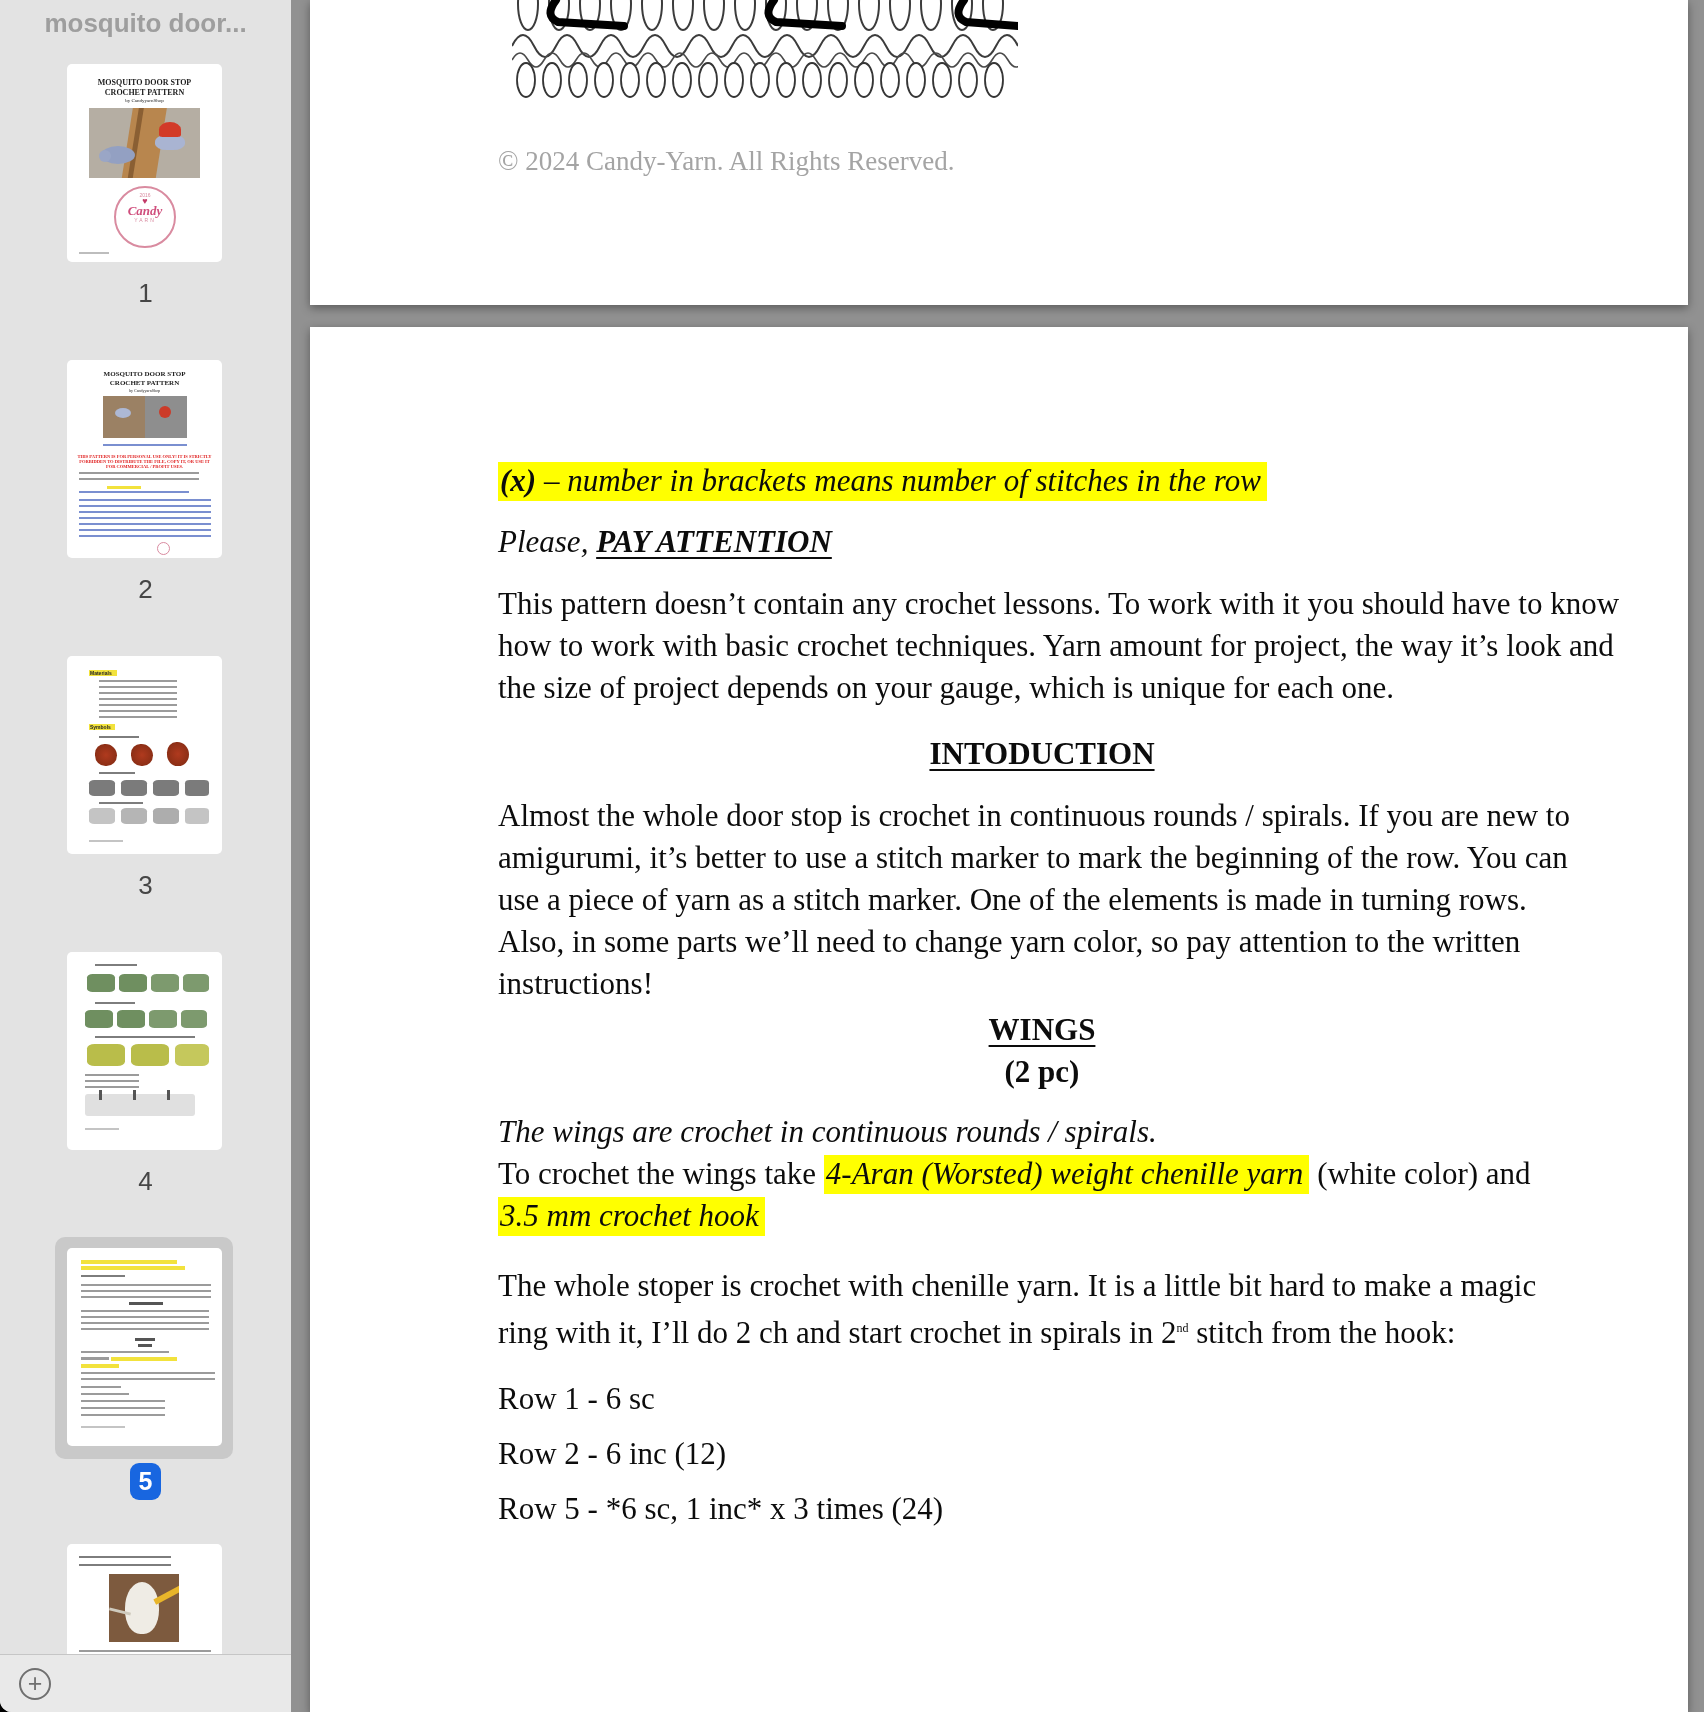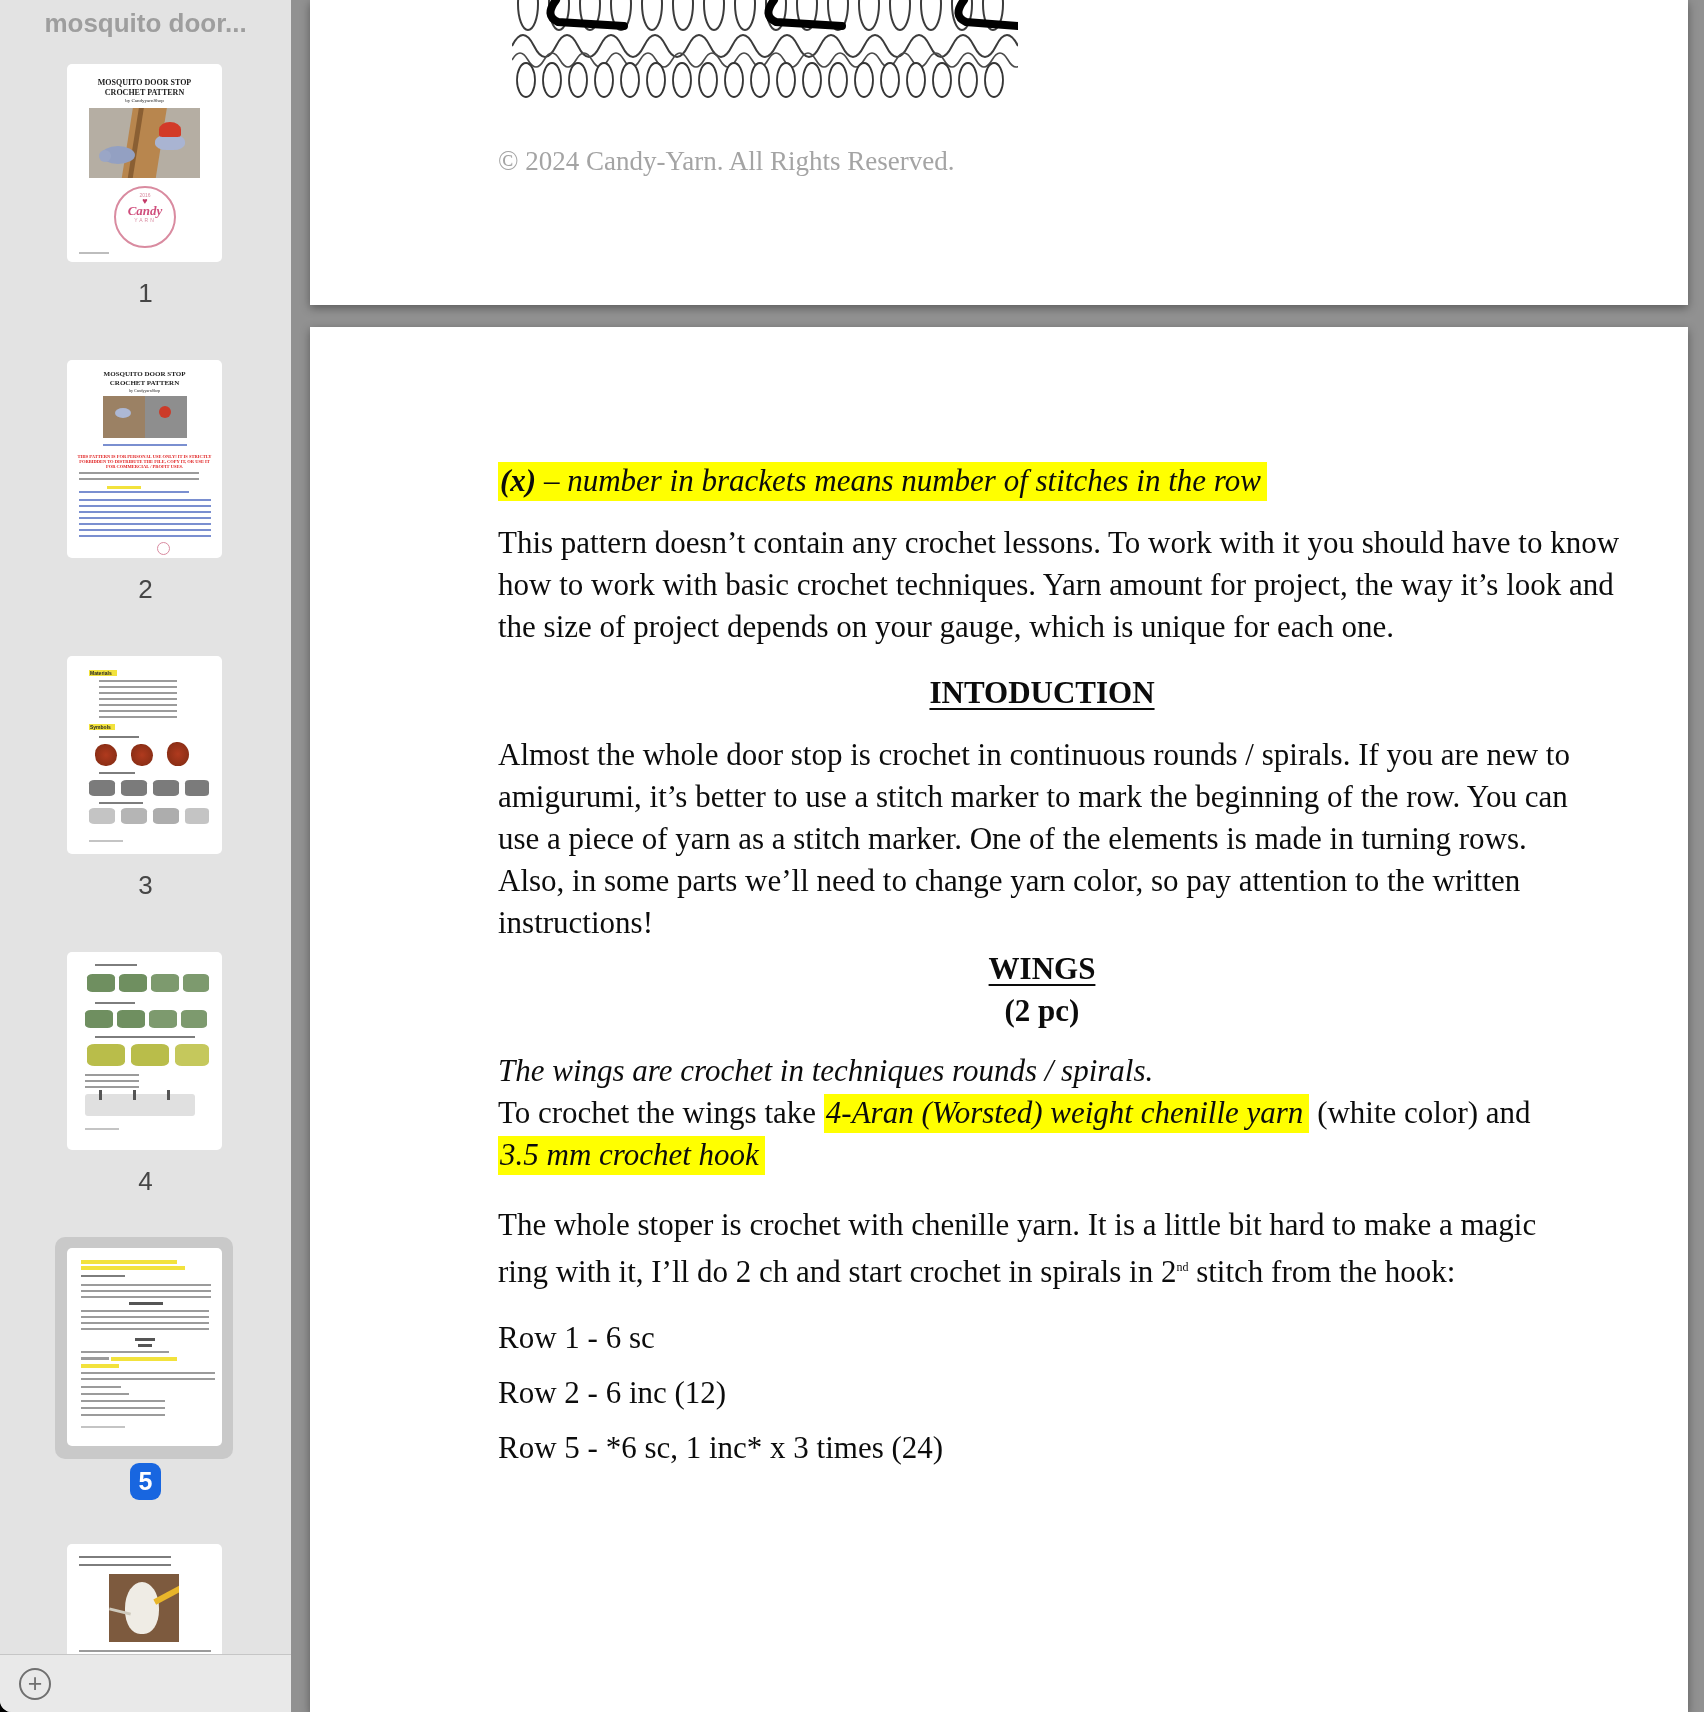--- a/index.html
+++ b/index.html
@@ -246,37 +246,38 @@
         </g>
       </svg>
       <div class="copyright">© 2024 Candy-Yarn. All Rights Reserved.</div>
     </section>
 
     <section class="page page5">
       <div class="content">
 
         <div class="hlline"><span class="hl"><span class="b">(x)</span><span> – number in brackets means number of stitches in the row</span></span></div>
 
+        <div class="attention"><span class="i">Please, </span><span class="em">PAY ATTENTION</span></div>
 
         <div class="para p-lessons">This pattern doesn’t contain any crochet lessons. To work with it you should have to know
 how to work with basic crochet techniques. Yarn amount for project, the way it’s look and
 the size of project depends on your gauge, which is unique for each one.</div>
 
         <div class="heading u h-intro">INTODUCTION</div>
 
         <div class="para p-intro">Almost the whole door stop is crochet in continuous rounds / spirals. If you are new to
 amigurumi, it’s better to use a stitch marker to mark the beginning of the row. You can
 use a piece of yarn as a stitch marker. One of the elements is made in turning rows.
 Also, in some parts we’ll need to change yarn color, so pay attention to the written
 instructions!</div>
 
         <div class="heading u h-wings">WINGS</div>
         <div class="heading">(2 pc)</div>
 
-        <div class="i" style="margin-top:18px;">The wings are crochet in techniques rounds / spirals.</div>
+        <div class="i" style="margin-top:18px;">The wings are crochet in continuous rounds / spirals.</div>
         <div class="take"><span>To crochet the wings take </span><span class="hl">4-Aran (Worsted) weight chenille yarn</span><span> (white color) and</span></div>
         <div class="takeline2"><span class="hl">3.5 mm crochet hook</span></div>
 
         <div class="p-magic">
           <div>The whole stoper is crochet with chenille yarn. It is a little bit hard to make a magic</div>
           <div><span>ring with it, I’ll do 2 ch and start crochet in spirals in 2</span><sup>nd</sup><span> stitch from the hook:</span></div>
         </div>
 
         <div class="rowline first">Row 1 - 6 sc</div>
         <div class="rowline">Row 2 - 6 inc (12)</div>

